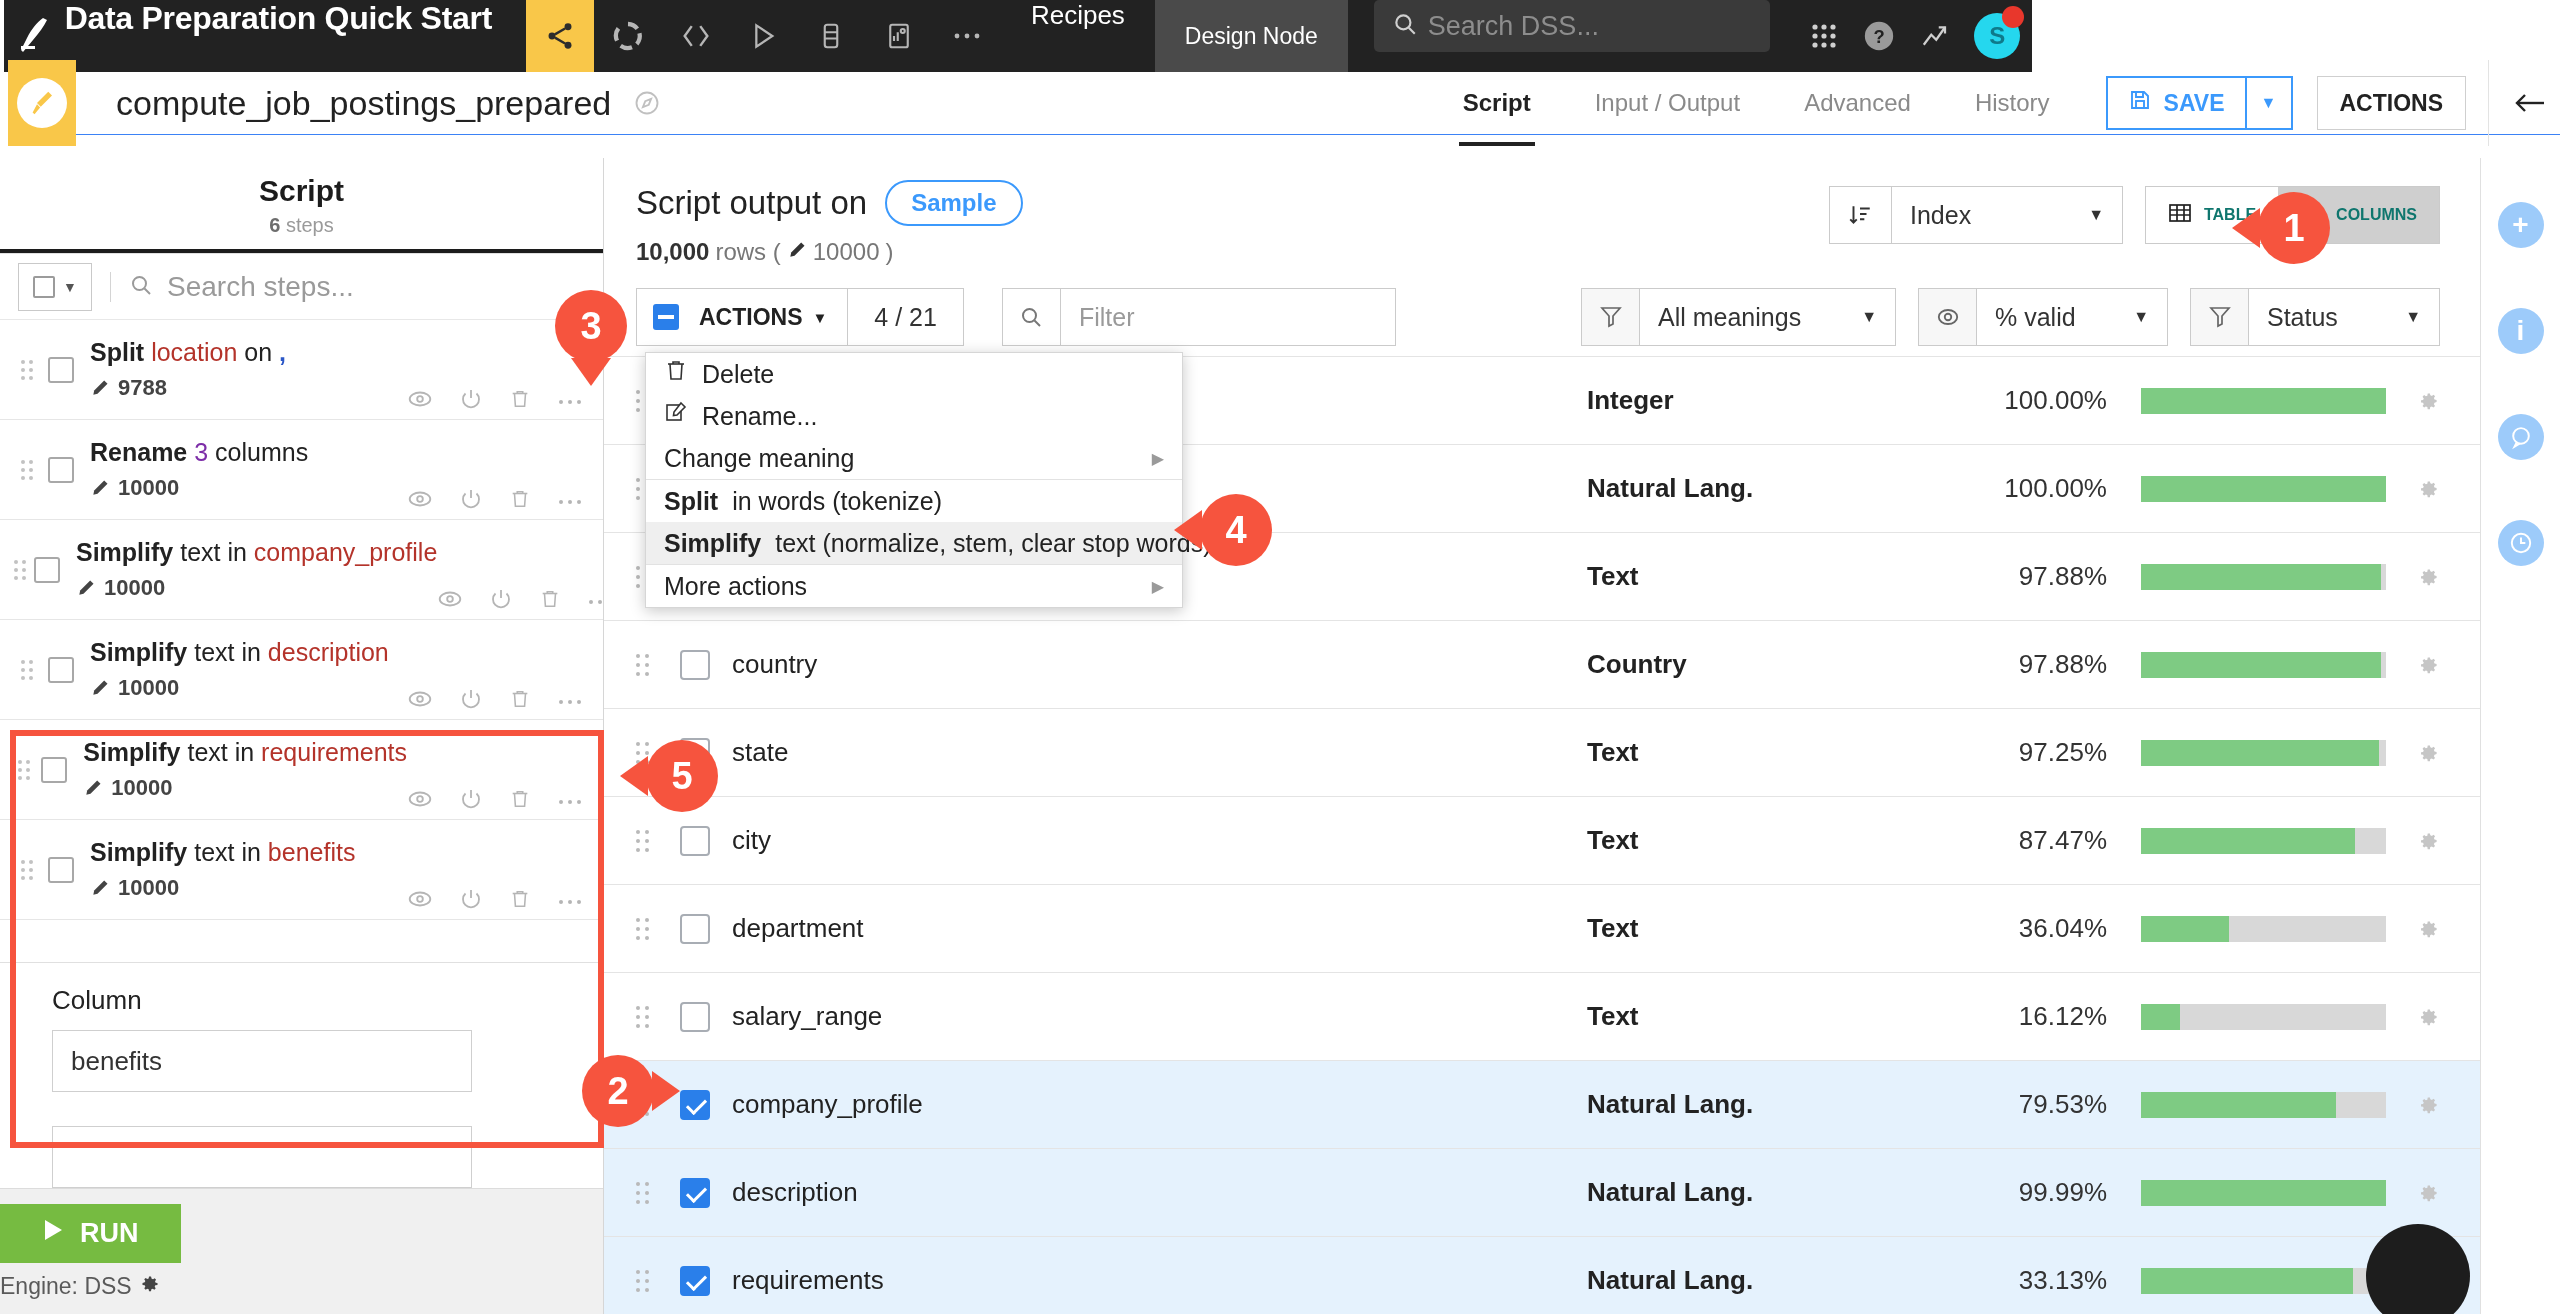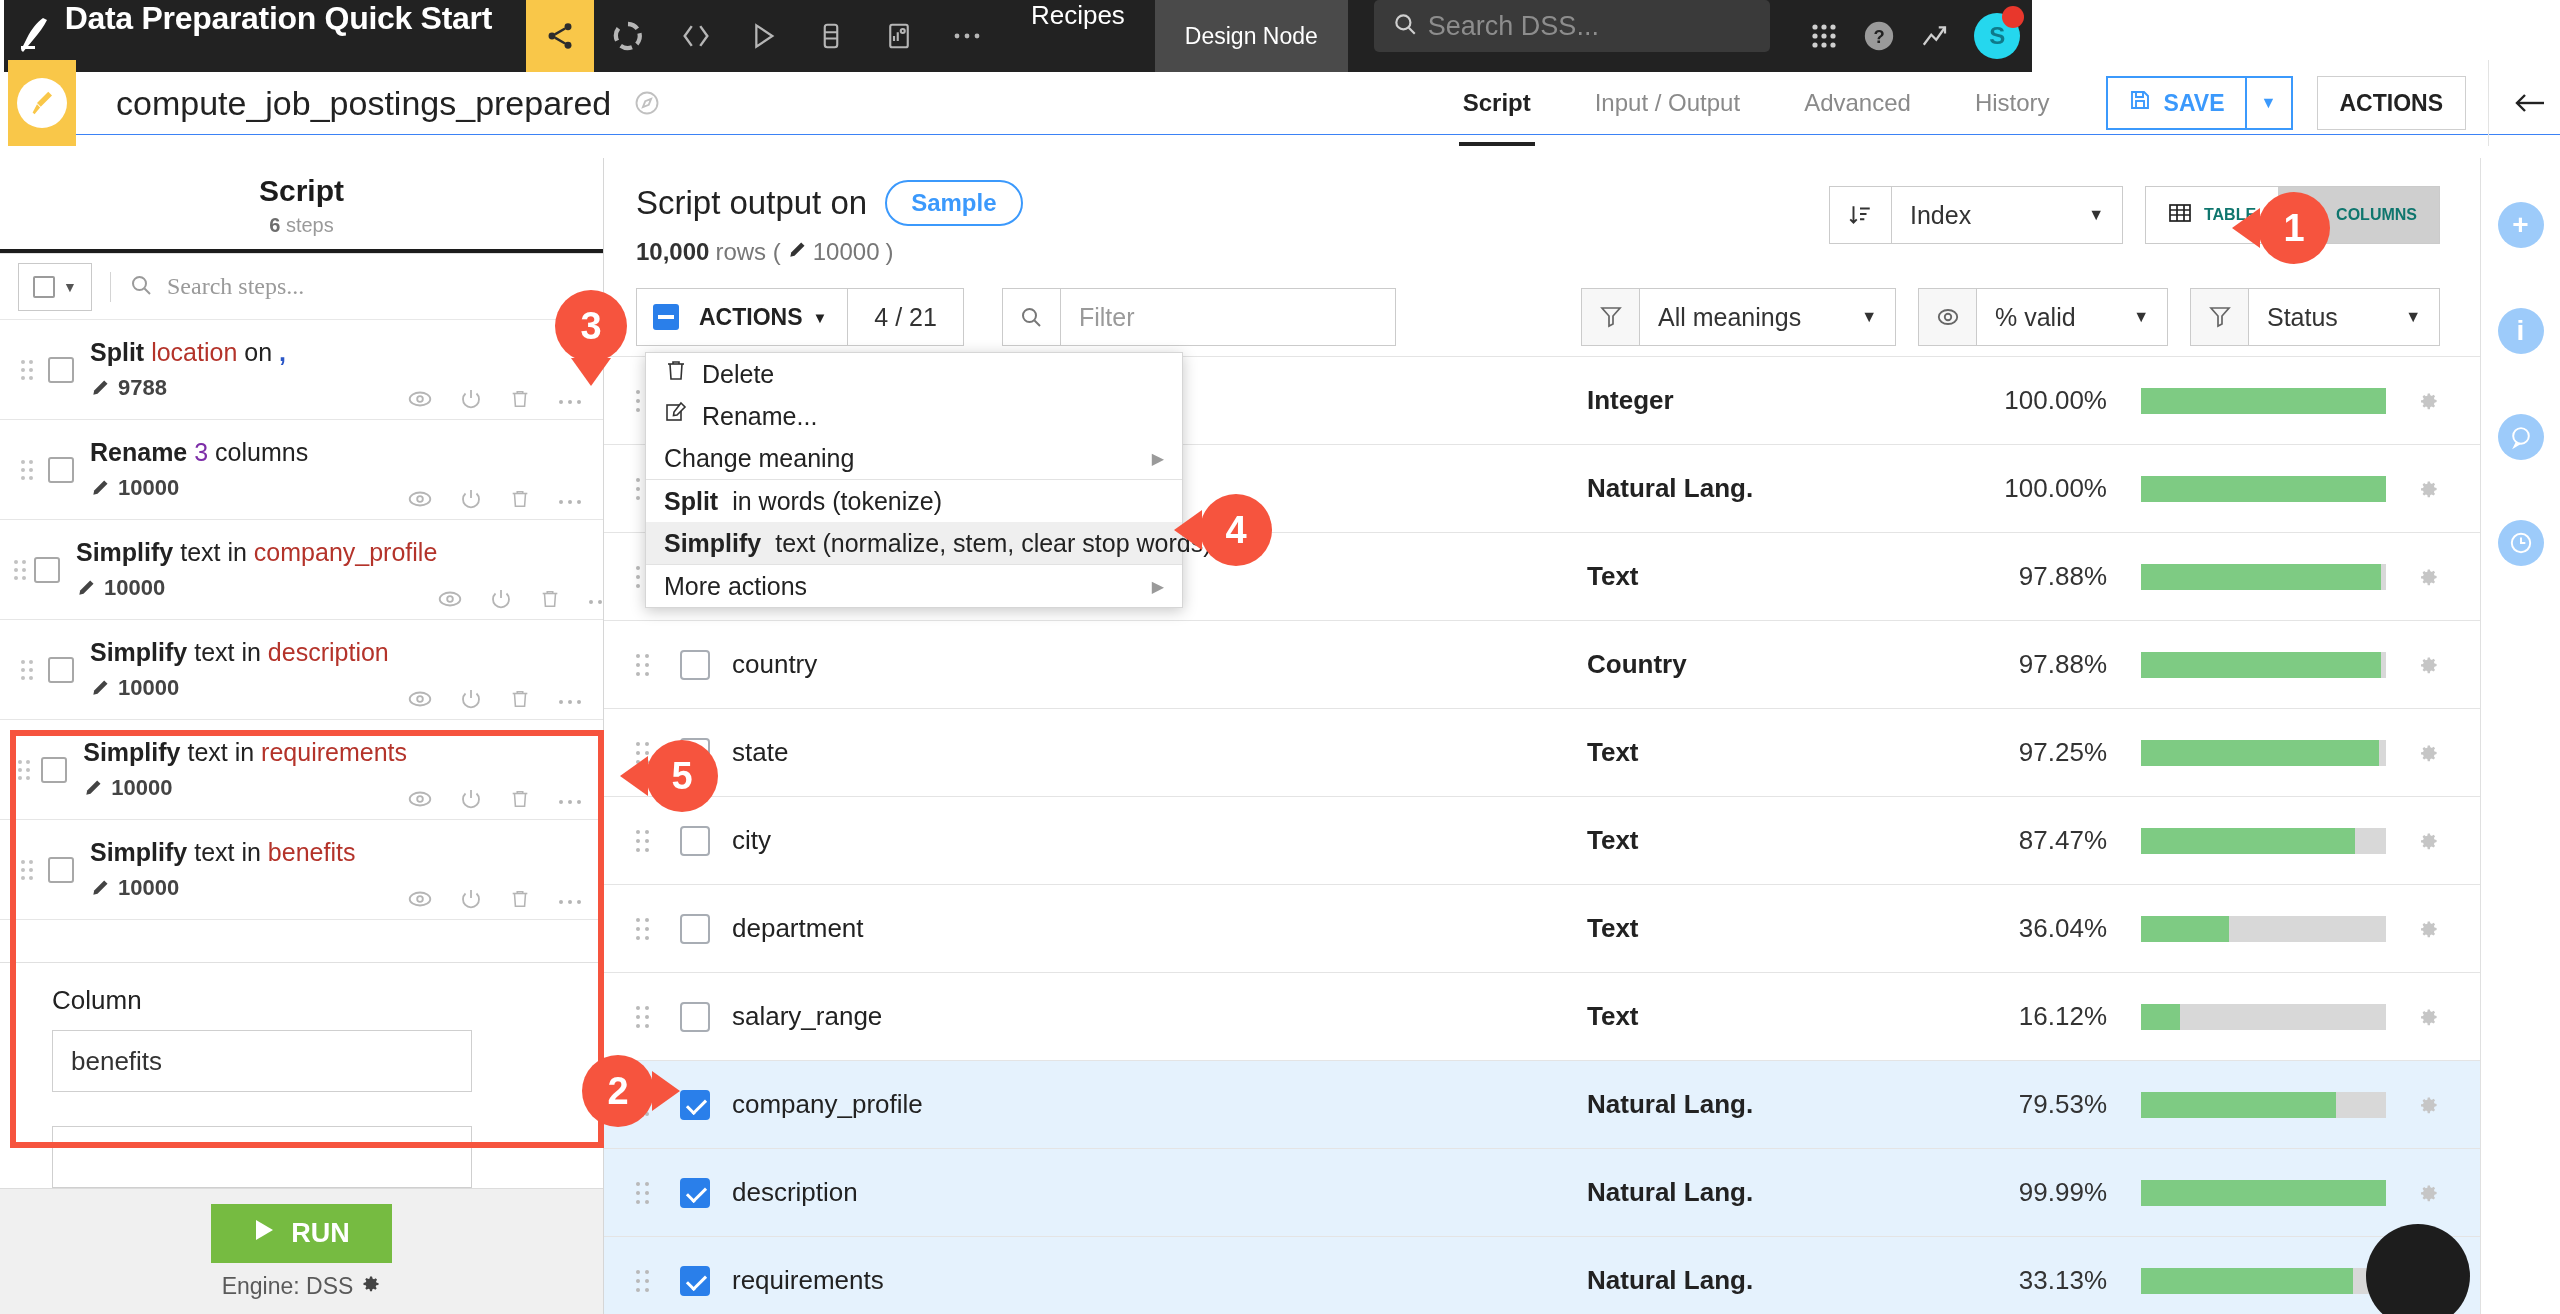--- a/index.html
+++ b/index.html
@@ -136,22 +136,22 @@
   .sel-box {
     width: 74px; height: 48px; border: 1px solid #c9c9c9; background: #fff;
     display: flex; align-items: center; justify-content: center; gap: 8px;
   }
   .chk {
     width: 22px; height: 22px; border: 2px solid #9b9b9b; border-radius: 2px; background: #fff;
   }
   .vdiv { width: 1px; height: 30px; background: #d4d4d4; margin: 0 18px; }
   .steps-search { display: flex; align-items: center; gap: 14px; flex: 1; }
   .steps-search input {
-    border: none; outline: none; font-size: 24px; color: #1d4ed8;
-    font-family: Liberation Serif, serif; width: 100%; background: transparent;
+    border: none; outline: none; font-size: 28px; color: #1d4ed8;
+    font-family: Liberation Sans, sans-serif; width: 100%; background: transparent;
   }
   .steps-search input::placeholder { color: #9a9a9a; }
 
   .steps-list { flex: 1; overflow: hidden; position: relative; }
   .step-row {
     height: 100px; border-bottom: 1px solid #e6e6e6; display: flex;
     align-items: center; padding: 0 20px 0 14px; background: #fff;
   }
   .grip {
     width: 26px; display: flex; flex-direction: column; gap: 4px; align-items: center;
@@ -180,21 +180,21 @@
   .param-area { border-top: 1px solid #e0e0e0; padding: 22px 52px 0 52px; }
   .param-label { font-size: 26px; color: #222; margin-bottom: 14px; }
   .param-input {
     width: 420px; height: 62px; border: 1px solid #cfcfcf; background: #fff;
     font-size: 26px; color: #333; padding: 0 18px; font-family: inherit; outline: none;
   }
   .param-gap { height: 34px; }
 
   .run-bar {
     height: 126px; background: #f0f0f0; border-top: 1px solid #dcdcdc;
-    display: flex; flex-direction: column; align-items: center; justify-content: center; gap: 10px;
+    display: flex; flex-direction: column; align-items: flex-start; justify-content: center; gap: 10px;
   }
   .run-btn {
     background: #76bb41; color: #fff; font-size: 27px; font-weight: 700;
     padding: 14px 42px; display: flex; align-items: center; gap: 16px; border: none;
     font-family: inherit;
   }
   .engine-text { font-size: 23px; color: #5a5a5a; display: flex; align-items: center; gap: 8px; }
 
   
   .main {

